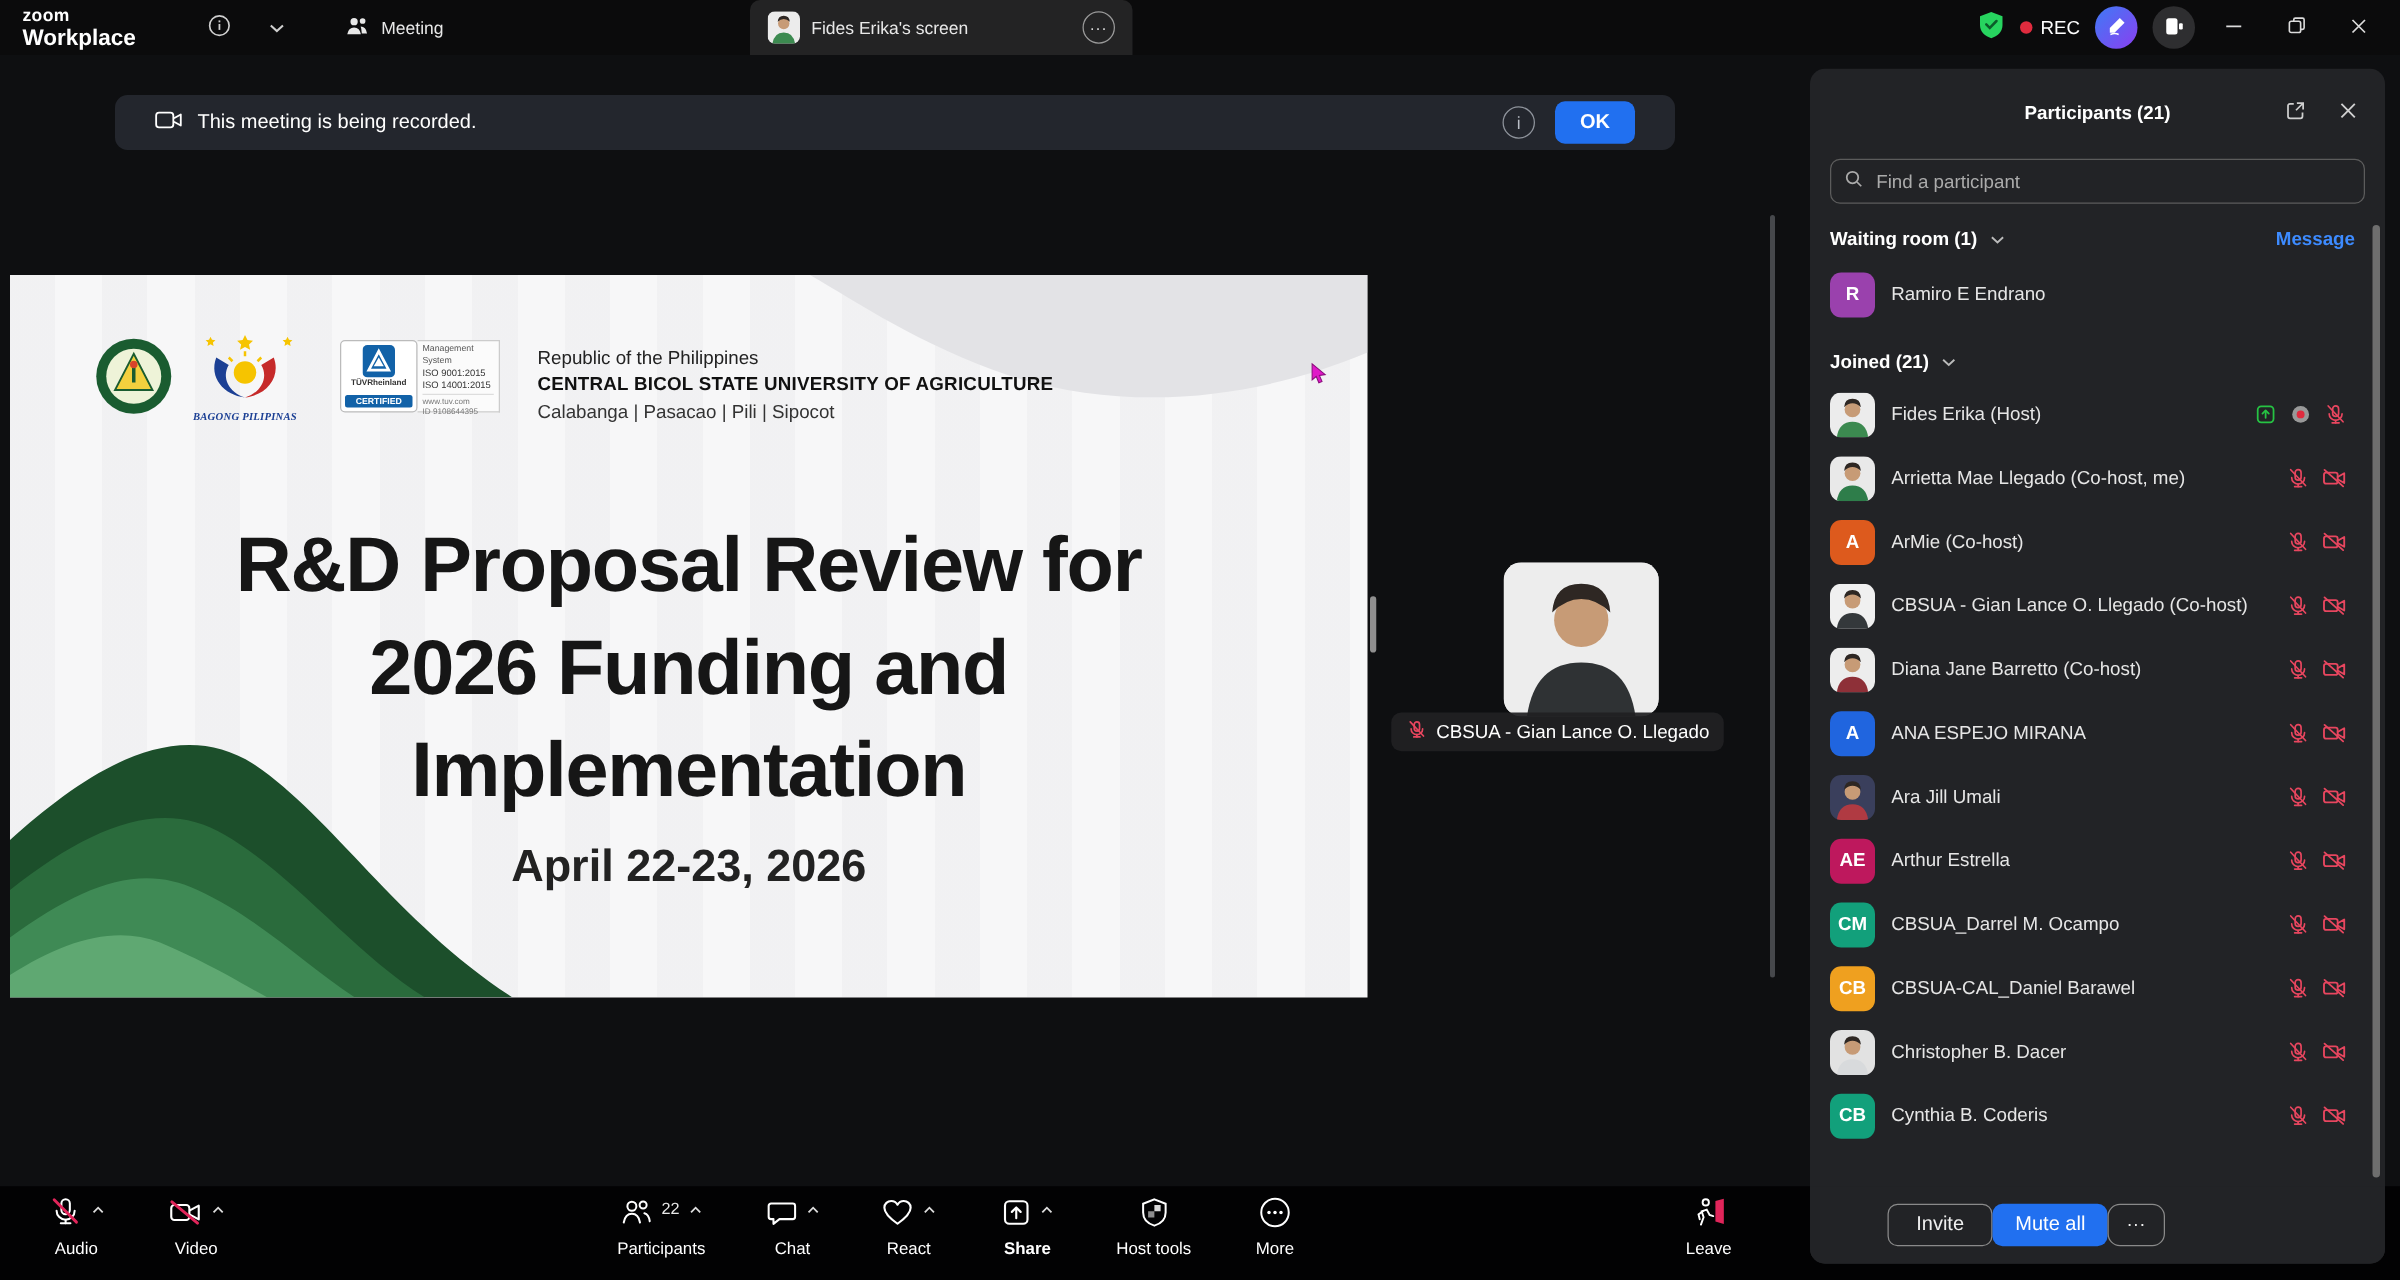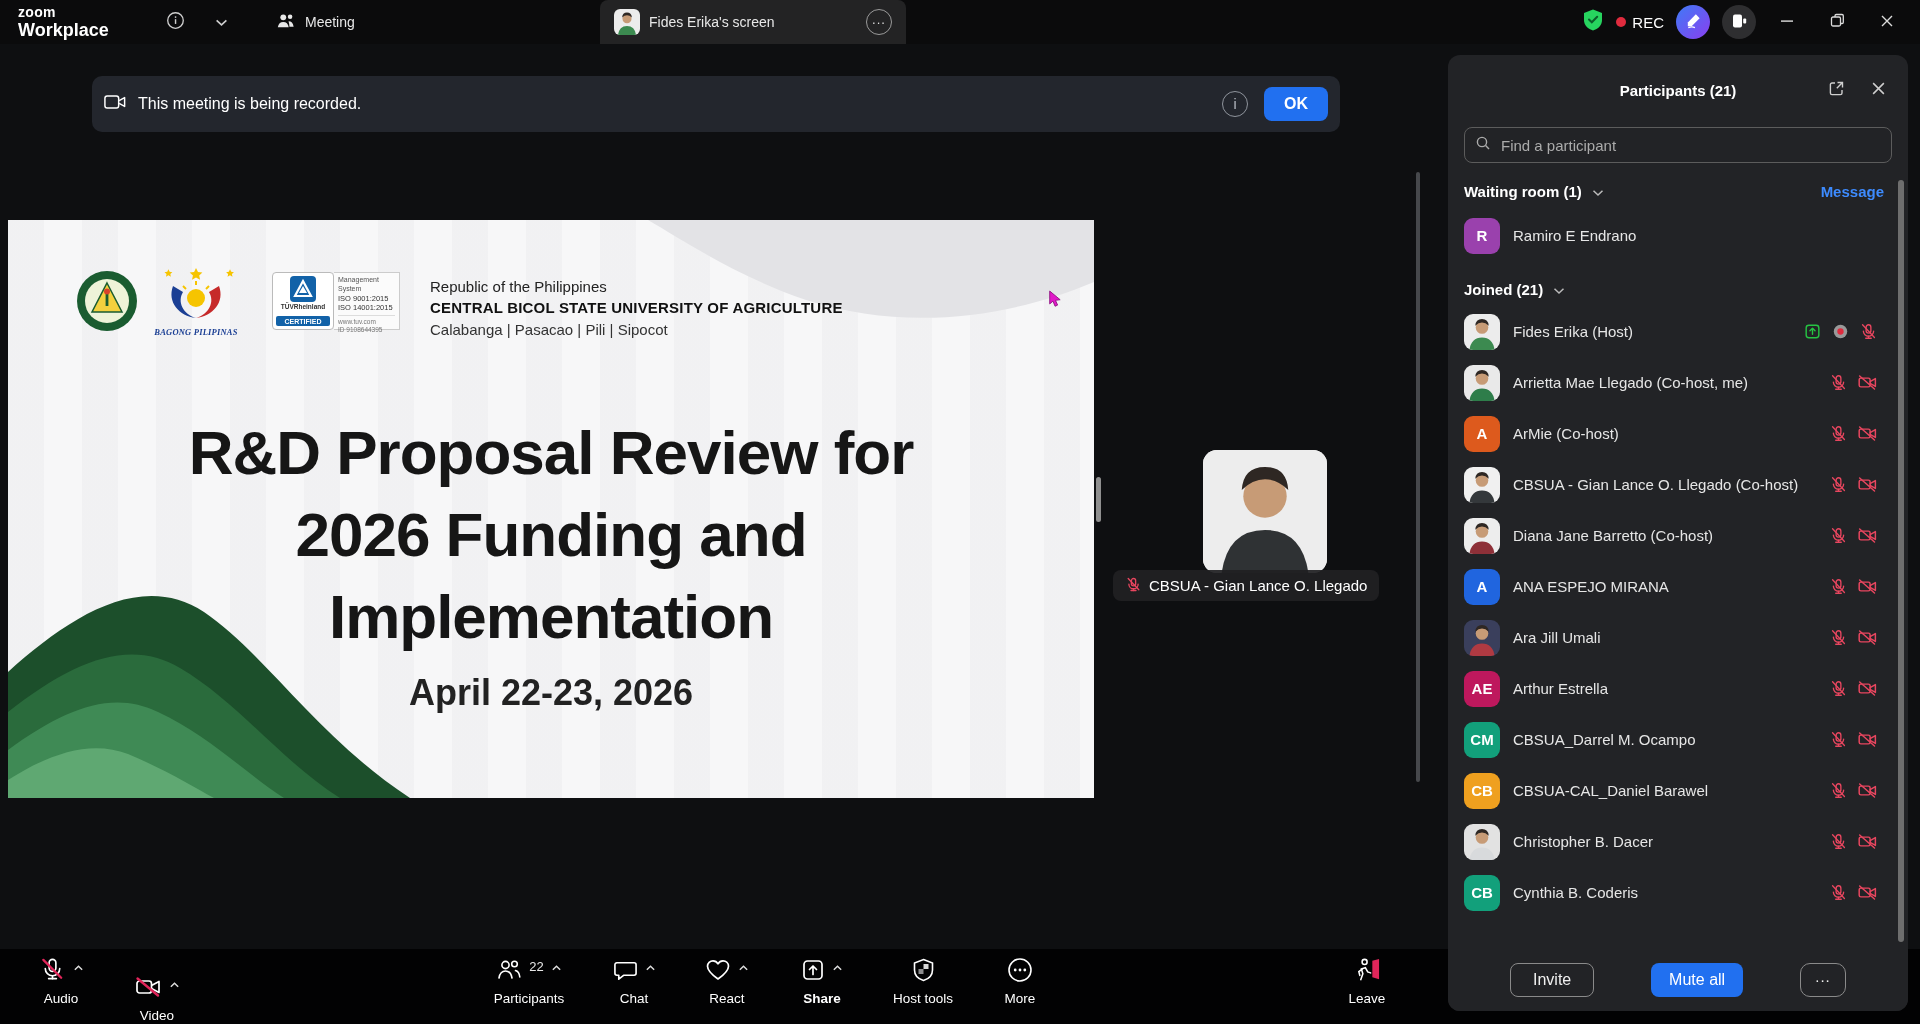--- a/index.html
+++ b/index.html
@@ -21,21 +21,21 @@
   .ellipsis-btn{margin-left:auto;width:26px;height:26px;border:1.4px solid #9a9a9a;border-radius:50%;display:flex;align-items:center;justify-content:center;color:#dcdcdc;font-size:13px;letter-spacing:1px;background:none;cursor:pointer;padding:0 0 6px 0;}
   .tb-right{position:absolute;right:0;top:0;height:44px;display:flex;align-items:center;gap:12px;padding-right:14px;}
   .rec-wrap{display:flex;align-items:center;gap:6px;color:#fff;font-size:15px;justify-content:center;}
   .rec-dot{width:10px;height:10px;border-radius:50%;background:#e02b3e;}
   .round-btn{width:34px;height:34px;border-radius:50%;border:none;display:flex;align-items:center;justify-content:center;cursor:pointer;}
   .ai-btn{background:linear-gradient(135deg,#3f7af6,#8a3ff0);}
   .panel-btn{background:#2e2e30;}
   .win-btn{width:38px;height:34px;background:none;border:none;color:#dcdcdc;display:flex;align-items:center;justify-content:center;cursor:pointer;}
 
   
-  .rec-banner{position:absolute;left:92px;top:76px;width:1248px;height:56px;background:#23262d;border-radius:10px;display:flex;align-items:center;padding:0 12px;z-index:6;}
+  .rec-banner{position:absolute;left:92px;top:76px;width:1248px;height:44px;background:#23262d;border-radius:10px;display:flex;align-items:center;padding:0 32px;z-index:6;}
   .rec-banner .txt{margin-left:12px;font-size:16px;color:#fff;}
   .banner-info{margin-left:auto;width:26px;height:26px;border:1.5px solid #8f949c;border-radius:50%;color:#b9bec6;font-size:14px;display:flex;align-items:center;justify-content:center;background:none;cursor:pointer;}
   .ok-btn{margin-left:16px;background:#2170f0;color:#fff;border:none;border-radius:8px;font-size:16px;font-weight:bold;padding:8px 20px;cursor:pointer;}
 
   
   .slide{position:absolute;left:8px;top:220px;width:1086px;height:578px;background:#f7f7f8;overflow:hidden;}
   .slide-stripes{position:absolute;inset:0;background:repeating-linear-gradient(90deg,rgba(60,60,80,.03) 0 36px,rgba(255,255,255,0) 36px 74px);}
   .slide-deco{position:absolute;inset:0;}
   .slide-head{position:absolute;left:0;top:46px;width:100%;height:90px;}
   .seal{position:absolute;left:68px;top:4px;}
@@ -73,21 +73,21 @@
   .sec-header{display:flex;align-items:center;margin:20px 16px 0;color:#fff;font-size:15px;font-weight:bold;gap:10px;}
   .sec-header .link{margin-left:auto;color:#3d8bff;font-weight:bold;font-size:15px;text-decoration:none;margin-right:8px;cursor:pointer;}
   .p-row{display:flex;align-items:center;height:51px;padding:0 30px 0 16px;gap:13px;cursor:pointer;}
   .avatar{width:36px;height:36px;border-radius:9px;flex:0 0 auto;overflow:hidden;display:flex;align-items:center;justify-content:center;font-weight:bold;color:#fff;font-size:15px;}
   .p-name{font-size:15px;color:#e6e6e6;white-space:nowrap;overflow:hidden;text-overflow:ellipsis;flex:1;}
   .p-icons{display:flex;align-items:center;gap:9px;flex:0 0 auto;}
   .picon{display:flex;align-items:center;}
   .joined-list{margin-top:8px;}
   .waiting-list{margin-top:10px;}
   .pscroll{position:absolute;right:4px;top:125px;width:6px;height:762px;background:#6e6e6e;border-radius:3px;}
-  .ppanel-footer{position:absolute;left:0;right:0;bottom:0;height:62px;display:flex;align-items:center;justify-content:space-between;padding:0 62px;background:#222326;}
+  .ppanel-footer{position:absolute;left:0;right:0;bottom:0;height:62px;display:flex;align-items:center;justify-content:flex-start;padding:0 62px;background:#222326;}
   .invite-btn{background:none;border:1px solid #8a8a8a;color:#f0f0f0;font-size:16px;border-radius:8px;padding:7px 22px;cursor:pointer;}
   .muteall-btn{background:#2170f0;border:none;color:#fff;font-size:16px;border-radius:8px;padding:8px 18px;cursor:pointer;}
   .dots-btn{background:none;border:1px solid #8a8a8a;color:#f0f0f0;border-radius:10px;width:46px;height:34px;font-size:15px;letter-spacing:1px;cursor:pointer;padding-bottom:8px;}
 
   
   .toolbar{position:absolute;left:0;top:949px;width:1920px;height:75px;background:#020203;z-index:5;}
   .tbtn{position:relative;display:flex;flex-direction:column;align-items:center;justify-content:flex-start;background:none;border:none;color:#fff;cursor:pointer;padding-top:7px;width:90px;height:75px;}
   .tbtn .lbl{font-size:13.5px;margin-top:5px;color:#fff;white-space:nowrap;}
   .tbtn .iconrow{display:flex;align-items:center;gap:7px;height:30px;}
   .tbtn .cnt{font-size:13px;color:#e8e8e8;margin-top:-10px;}
@@ -719,21 +719,21 @@
                   <path d="M10 23.5h8"></path>
                 </g>
                 <path d="M4.5 4 L23 22.5" stroke="#e0255a" stroke-width="2.4" stroke-linecap="round"></path>
               </svg></span>
           <span class="chev"><svg width="11" height="8" viewBox="0 0 12 8">
                 <path d="M2 6 L6 2 L10 6" stroke="#ddd" stroke-width="1.6" fill="none"></path>
               </svg></span>
         </span>
         <span class="lbl">Audio</span>
       </button>
-      <button class="tbtn" style="margin-left:6px;justify-content:flex-end;">
+      <button class="tbtn" style="margin-left:6px;">
         <span class="iconrow">
           <span><svg viewBox="0 0 28 28" width="28" height="28">
                 <g fill="none" stroke="#fff" stroke-width="1.7" stroke-linejoin="round">
                   <rect x="3" y="8" width="14.5" height="12" rx="2.5"></rect>
                   <path d="M17.5 12.5 L25 8.5 v11 L17.5 15.5"></path>
                 </g>
                 <path d="M3.5 5.5 L24 22.5" stroke="#e0255a" stroke-width="2.4" stroke-linecap="round"></path>
               </svg></span>
           <span class="chev"><svg width="11" height="8" viewBox="0 0 12 8">
                 <path d="M2 6 L6 2 L10 6" stroke="#ddd" stroke-width="1.6" fill="none"></path>

